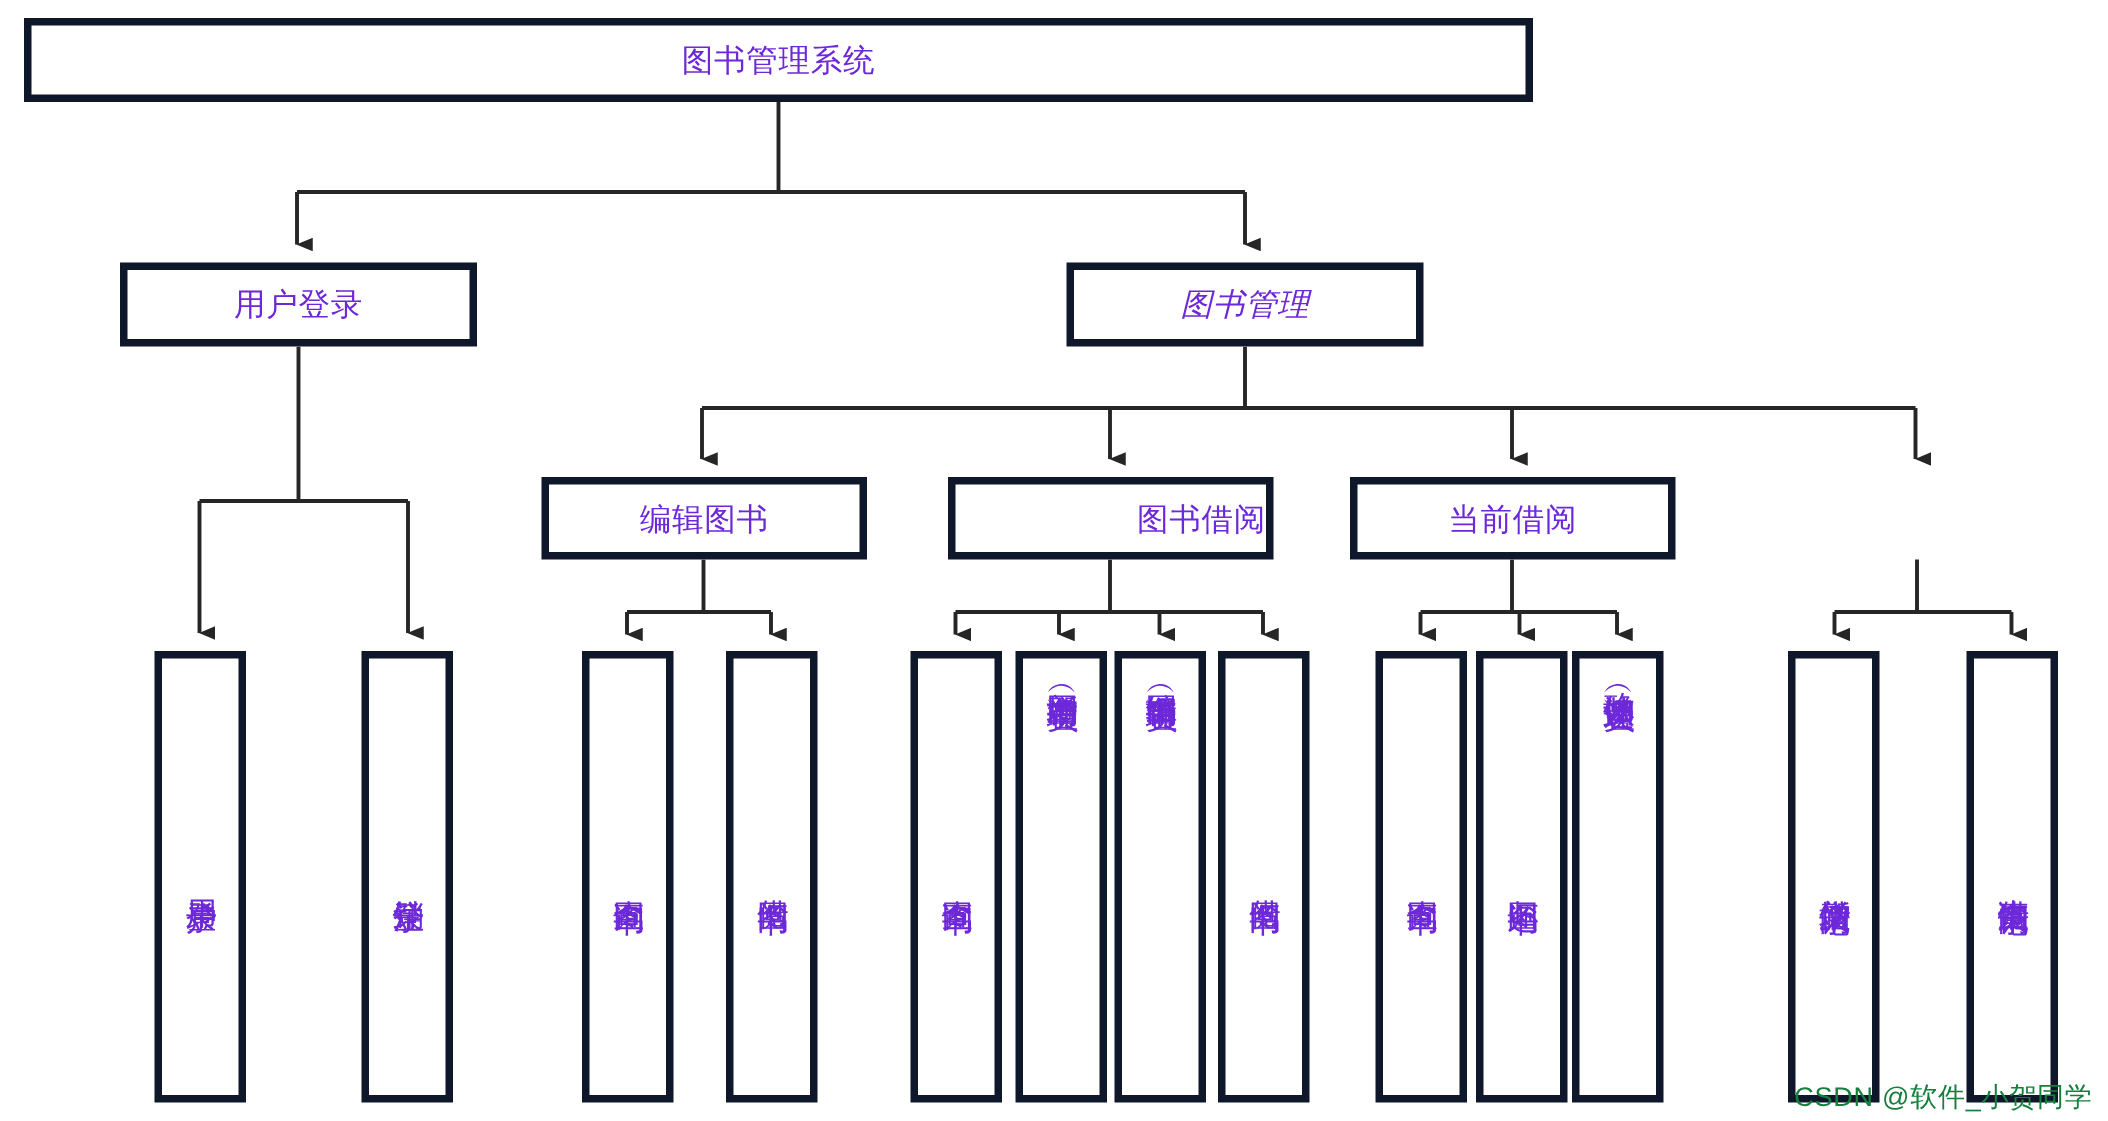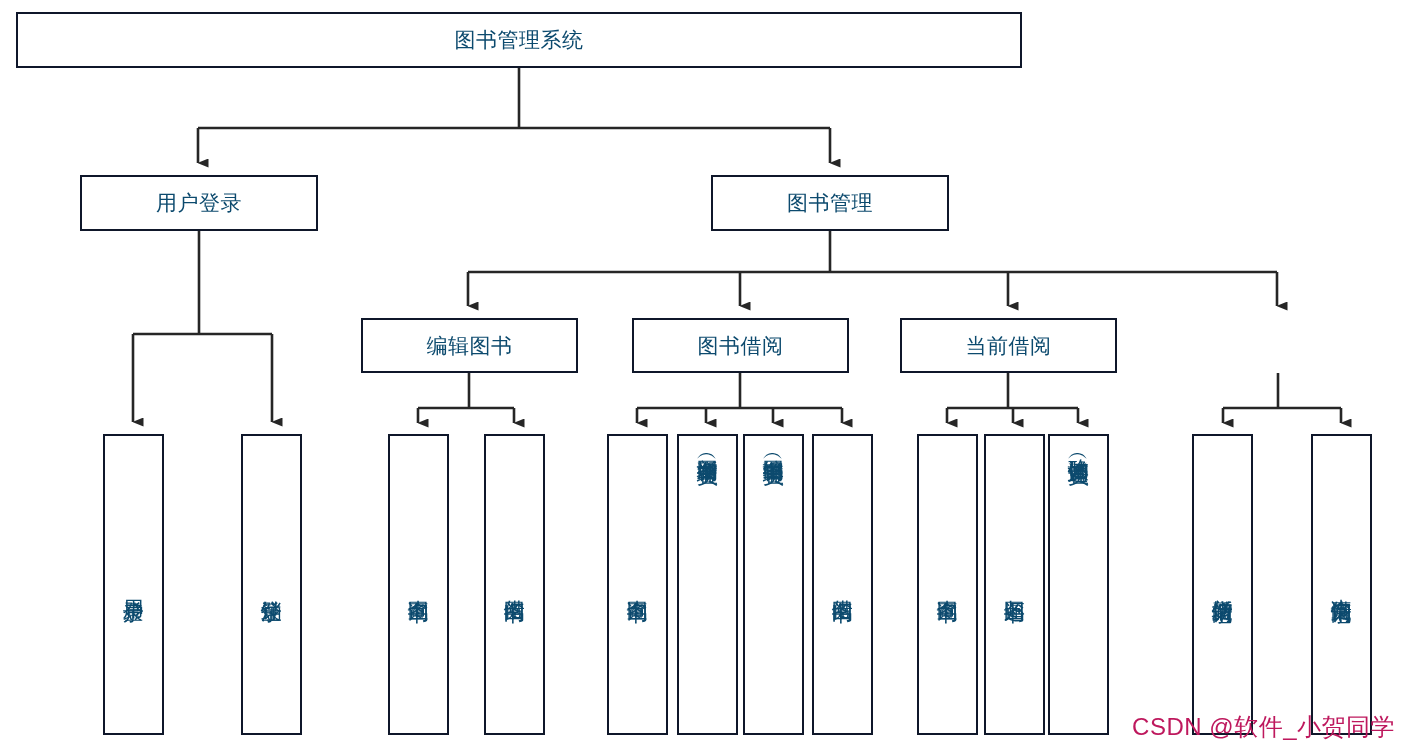--- a/index.html
+++ b/index.html
@@ -20,23 +20,23 @@
   #edges-layer {
     position: absolute;
     left: 0;
     top: 0;
     width: 1405px;
     height: 747px;
   }
   .node {
     position: absolute;
     box-sizing: border-box;
-    border: 2px solid #0f172a;
+    border: 5px solid #0f172a;
     background: #ffffff;
-    color: #0c4a6e;
+    color: #6d28d9;
   }
   .node-h {
     display: flex;
     align-items: center;
     justify-content: center;
     font-size: 21px;
     letter-spacing: 0.5px;
   }
   .node-v {
     display: flex;
@@ -54,22 +54,22 @@
     align-items: center;
   }
   .v-top {
     align-items: flex-start;
     padding-top: 6px;
   }
   #watermark {
     position: absolute;
     right: 10px;
     bottom: 4px;
-    font-size: 24px;
-    color: #be185d;
+    font-size: 18px;
+    color: #15803d;
     letter-spacing: 0.5px;
     white-space: nowrap;
     pointer-events: none;
     margin-left: 12px;
   }
 </style>
 </head>
 <body>
 
 <div id="diagram-root">
@@ -136,28 +136,28 @@
     </g>
   </svg>
 
   <div class="node node-h" id="node-root" style="left: 16px; top: 12px; width: 1006px; height: 56px;">
     <span>图书管理系统</span>
   </div>
 
   <div class="node node-h" id="node-l1-0" style="left: 80px; top: 175px; width: 238px; height: 56px;">
     <span>用户登录</span>
   </div>
-  <div class="node node-h" id="node-l1-1" style="left: 711px; top: 175px; width: 238px; height: 56px;">
+  <div class="node node-h" id="node-l1-1" style="left: 711px; top: 175px; width: 238px; height: 56px; font-style: italic;">
     <span>图书管理</span>
   </div>
 
   <div class="node node-h" id="node-l2-0" style="left: 361px; top: 318px; width: 217px; height: 55px;">
     <span>编辑图书</span>
   </div>
-  <div class="node node-h" id="node-l2-1" style="left: 632px; top: 318px; width: 217px; height: 55px;">
+  <div class="node node-h" id="node-l2-1" style="left: 632px; top: 318px; width: 217px; height: 55px; justify-content: flex-end;">
     <span>图书借阅</span>
   </div>
   <div class="node node-h" id="node-l2-2" style="left: 900px; top: 318px; width: 217px; height: 55px;">
     <span>当前借阅</span>
   </div>
 
   <div class="node node-v v-center" id="node-leaf-0" style="left: 103px; top: 434px; width: 61px; height: 301px;">
     <span class="vtext">用户登录</span>
   </div>
   <div class="node node-v v-center" id="node-leaf-1" style="left: 241px; top: 434px; width: 61px; height: 301px;">

